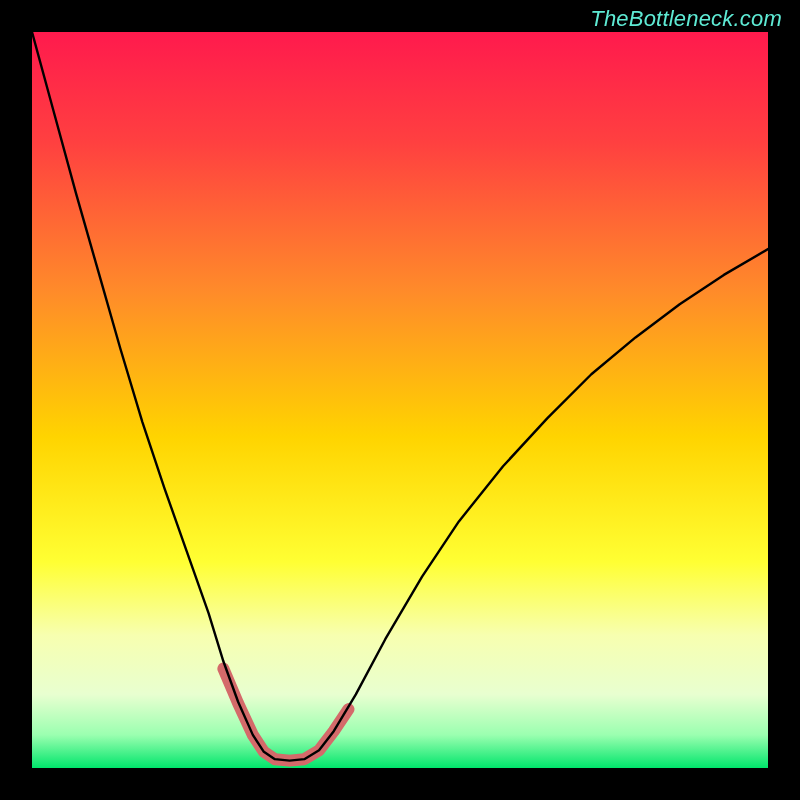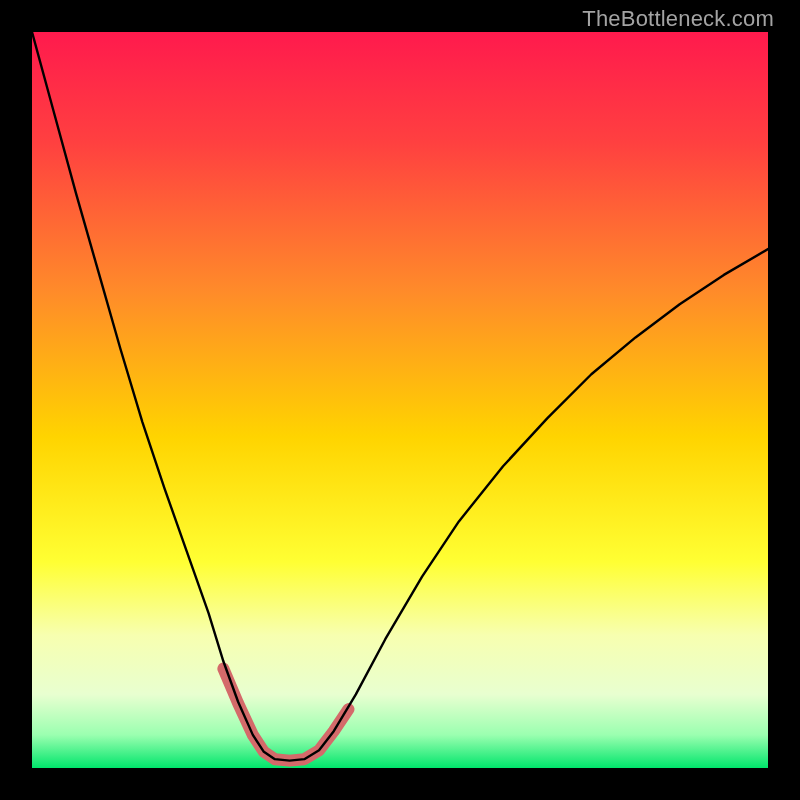--- a/index.html
+++ b/index.html
@@ -21,25 +21,26 @@
     position: absolute;
     top: 32px;
     left: 32px;
     width: 736px;
     height: 736px;
     overflow: hidden;
   }
   .watermark {
     position: absolute;
     top: 6px;
-    right: 26px;
-    color: #a3a3a3;
+    right: 18px;
+    color: #5eead4;
     font-size: 22px;
     font-weight: 500;
     letter-spacing: 0.2px;
+    font-style: italic;
   }
   svg { display: block; }
 </style>
 </head>
 <body>
 
 <div class="frame">
 
   <div class="watermark">TheBottleneck.com</div>
 

